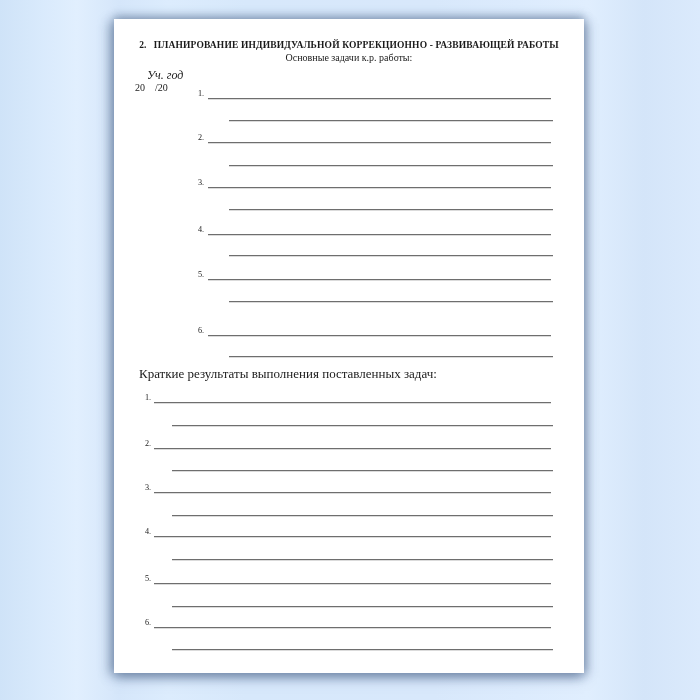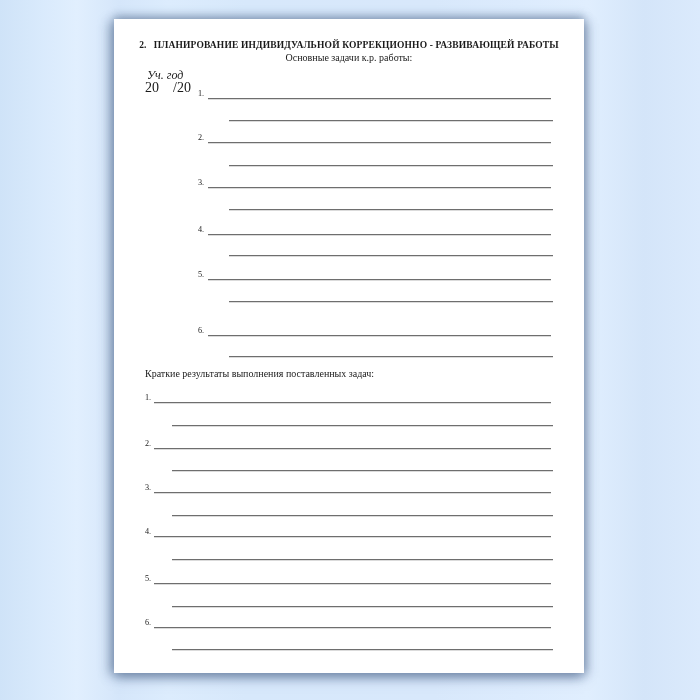--- a/index.html
+++ b/index.html
@@ -28,22 +28,22 @@
     position:absolute;top:21px;left:0;width:100%;
     text-align:center;white-space:nowrap;
     font-weight:bold;font-size:9.5px;line-height:11px;letter-spacing:.15px;
   }
   .doc-title .tnum{margin-right:7px;}
   .doc-subtitle{
     position:absolute;top:34px;left:0;width:100%;
     text-align:center;font-weight:normal;font-size:10px;line-height:10px;
   }
   .year-label{position:absolute;top:52px;left:33px;font-style:italic;font-size:12px;line-height:9px;}
-  .year-value{position:absolute;top:64px;left:31px;font-size:14px;line-height:9px;white-space:pre;}
-  .results-heading{position:absolute;top:350px;left:31px;font-size:10px;line-height:10px;}
+  .year-value{position:absolute;top:64px;left:21px;font-size:10px;line-height:9px;white-space:pre;}
+  .results-heading{position:absolute;top:350px;left:25px;font-size:13px;line-height:10px;}
 
   .num{position:absolute;font-size:8.2px;line-height:9px;top:calc(var(--a) - 9px);}
   .line{
     position:absolute;height:1px;background:#6e6e6e;
     box-shadow:0 1px 0 rgba(110,110,110,.25);
   }
   .l1{top:var(--a);} .l2{top:var(--b);}
 
   .s1 .num{left:84px;}
   .s1 .l1{left:94px;width:343px;}

